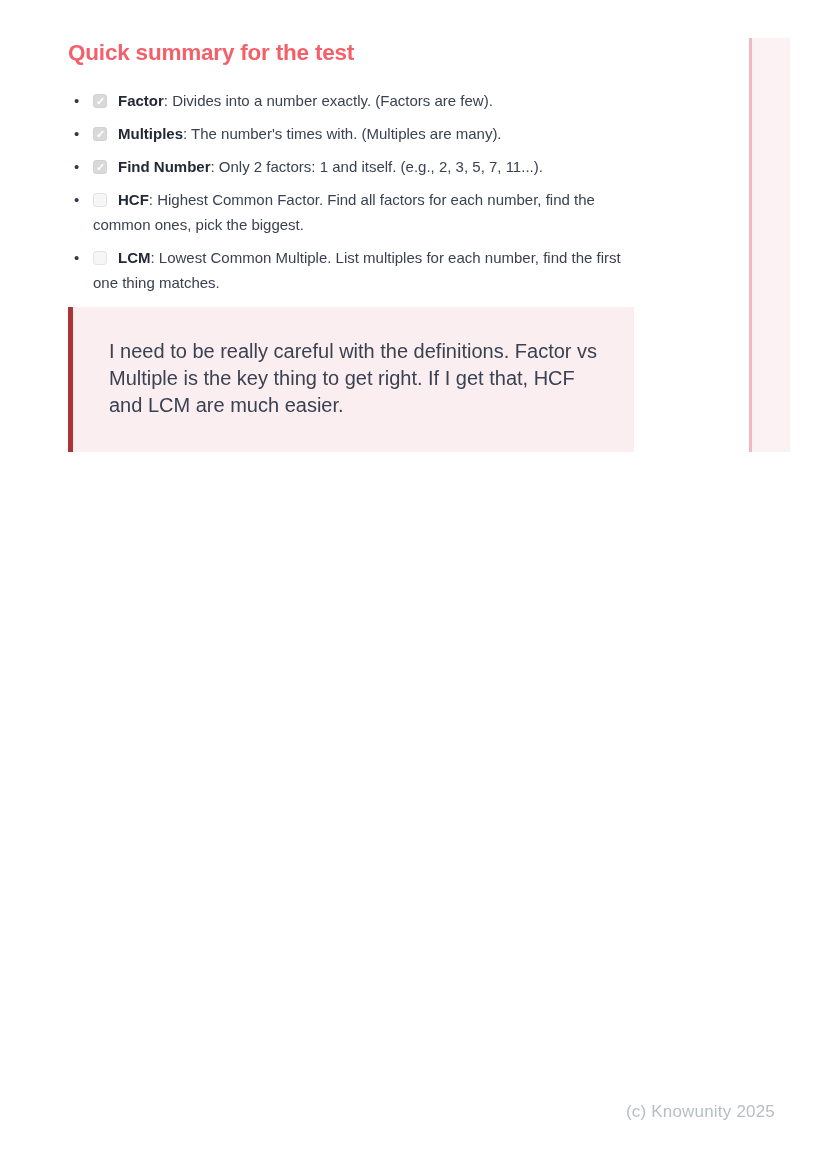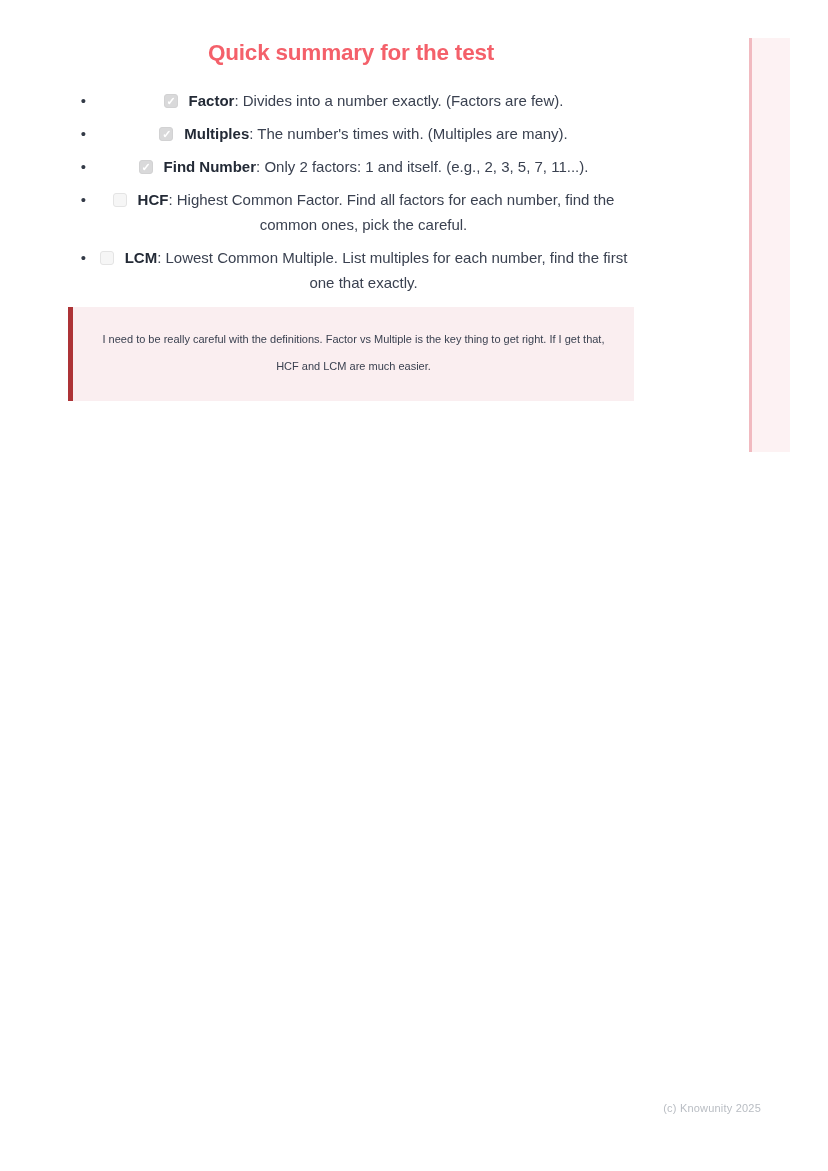--- a/index.html
+++ b/index.html
@@ -7,21 +7,20 @@
     padding: 0;
     background: #ffffff;
     font-family: "Liberation Sans", sans-serif;
   }
   .page {
     position: relative;
     width: 828px;
     height: 1171px;
     background: #ffffff;
     overflow: hidden;
-    text-align: center;
   }
   .content {
     position: absolute;
     left: 68px;
     top: 40px;
     width: 566px;
   }
   .heading {
     margin: 0 0 22px 0;
     font-size: 22.5px;
@@ -85,40 +84,40 @@
   }
   .callout {
     margin-top: 12px;
     border-left: 5px solid #ad3336;
     background: #faeef0;
     padding: 19px 24px 21px 24px;
     box-sizing: border-box;
     width: 566px;
   }
   .callout-text {
-    margin: 0;
-    font-size: 11px;
+    margin: 12px;
+    font-size: 20px;
     line-height: 27px;
     color: #3a4150;
   }
   .side-strip {
     position: absolute;
     left: 749px;
     top: 38px;
     width: 38px;
     height: 414px;
     background: #fdf2f3;
     border-left: 3px solid #f1bac0;
     box-sizing: content-box;
   }
   .footer-credit {
     position: absolute;
     top: 1102px;
-    right: 67px;
-    font-size: 11px;
+    right: 53px;
+    font-size: 17px;
     color: #b9bdc3;
     letter-spacing: 0.2px;
   }
 </style>
 </head>
 <body>
 
 <div class="page">
 
   <div class="content">
@@ -137,26 +136,26 @@
         <span class="item-body"><span class="checkbox checked"></span><span class="term">Multiples</span><span>: The number's times with. (Multiples are many).</span></span>
       </li>
 
       <li>
         <span class="bullet-marker">•</span>
         <span class="item-body"><span class="checkbox checked"></span><span class="term">Find Number</span><span>: Only 2 factors: 1 and itself. (e.g., 2, 3, 5, 7, 11...).</span></span>
       </li>
 
       <li>
         <span class="bullet-marker">•</span>
-        <span class="item-body"><span class="checkbox unchecked"></span><span class="term">HCF</span><span>: Highest Common Factor. Find all factors for each number, find the common ones, pick the careful.</span></span>
+        <span class="item-body"><span class="checkbox unchecked"></span><span class="term">HCF</span><span>: Highest Common Factor. Find all factors for each number, find the common ones, pick the biggest.</span></span>
       </li>
 
       <li>
         <span class="bullet-marker">•</span>
-        <span class="item-body"><span class="checkbox unchecked"></span><span class="term">LCM</span><span>: Lowest Common Multiple. List multiples for each number, find the first one that exactly.</span></span>
+        <span class="item-body"><span class="checkbox unchecked"></span><span class="term">LCM</span><span>: Lowest Common Multiple. List multiples for each number, find the first one thing matches.</span></span>
       </li>
 
     </ul>
 
     <div class="callout">
       <p class="callout-text">I need to be really careful with the definitions. Factor vs Multiple is the key thing to get right. If I get that, HCF and LCM are much easier.</p>
     </div>
 
   </div>
 

